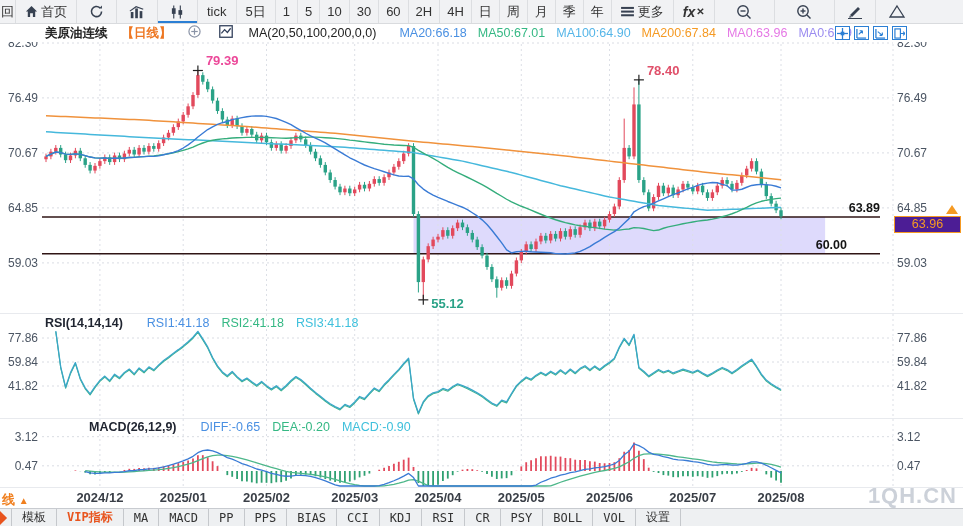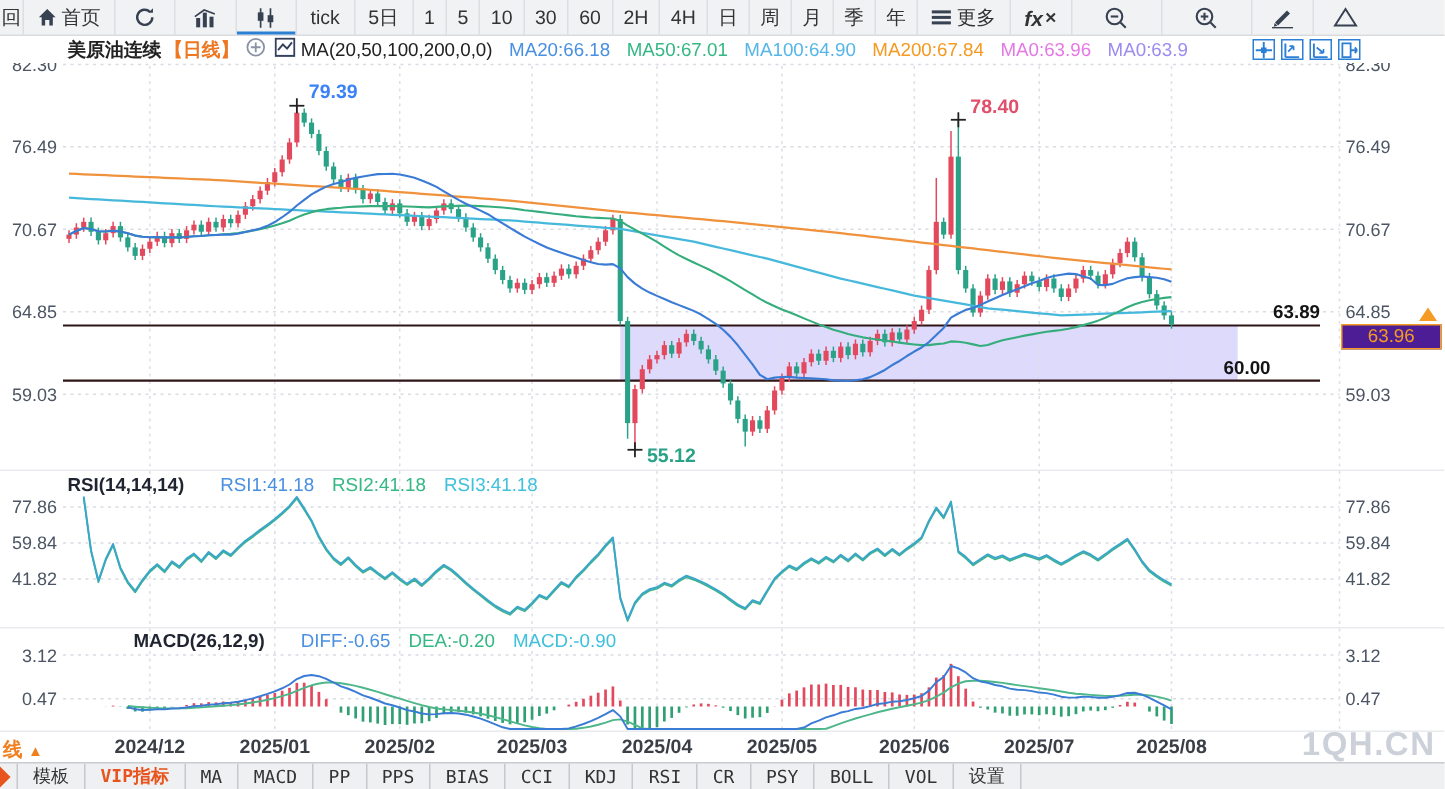--- a/index.html
+++ b/index.html
@@ -14,21 +14,21 @@
   .tb-cell { display:flex; align-items:center; justify-content:center;
              padding:0 9px; border-right:1px solid #dcdee1; white-space:nowrap; cursor:default;}
   .tb-cell.narrow { padding:0 7px; }
   .tb-cell.iconcell { padding:0 12px; }
   .tb-cell.selected { box-shadow: inset 0 -2px 0 #2b7fd4; }
   .tb-cell svg { display:block; }
   .fx { font-family:Liberation Sans, sans-serif; font-style:italic; font-weight:bold; font-size:14px; }
 
   
   .legend { position:absolute; left:0; top:24px; width:963px; height:18px;
-            display:flex; align-items:center; font-size:12.5px; background:#fff; z-index:5;}
+            display:flex; align-items:center; font-size:12.5px; background:#fff; z-index:5;gap:12px;}
   .legend .sym { font-weight:bold; color:#222; margin-left:45px; }
   .legend .ptag { color:#ee7722; font-weight:bold; margin-left:2px; }
   .legend .matitle { color:#222; margin-left:4px; }
   .mv { margin-left:11px; }
   .legend-icons { position:absolute; right:56px; top:2px; display:flex; gap:4px; }
   .legend-icons .li { width:15px; height:14px; border:1px solid #2b7fd4; display:flex;
                       align-items:center; justify-content:center; background:#fff; }
 
   
   #chart { position:absolute; left:0; top:0; z-index:1; }
@@ -763,21 +763,21 @@
     <div class="month-label" style="left:183.20000000000002px;">2025/01</div>
     <div class="month-label" style="left:266.5px;">2025/02</div>
     <div class="month-label" style="left:354.70000000000005px;">2025/03</div>
     <div class="month-label" style="left:438px;">2025/04</div>
     <div class="month-label" style="left:521.3px;">2025/05</div>
     <div class="month-label" style="left:609.5px;">2025/06</div>
     <div class="month-label" style="left:692.8000000000001px;">2025/07</div>
     <div class="month-label" style="left:781px;">2025/08</div>
     <div class="lvl" style="left:800px;top:200.97449999999995px;width:80px;text-align:right;">63.89</div>
     <div class="lvl" style="left:767px;top:237.73499999999996px;width:80px;text-align:right;">60.00</div>
-    <div class="anno" style="left:205.9px;top:53.49949999999997px;color:#3b82f6;">79.39</div>
+    <div class="anno" style="left:205.9px;top:53.49949999999997px;color:#ec4899;">79.39</div>
     <div class="anno" style="left:646.9000000000001px;top:62.85499999999992px;color:#e0506a;">78.40</div>
     <div class="anno" style="left:431.3px;top:295.851px;color:#2aa287;">55.12</div>
     <div class="tag" style="top: 216.313px;">63.96</div>
     <div class="tag-arrow" style="top: 205.313px;"></div>
   </div>
 
 <div class="panel-header" style="top:316px;">
   <b>RSI(14,14,14)</b><span id="rsi-values"><span class="mv" style="color: rgb(74, 144, 226);">RSI1:41.18</span><span class="mv" style="color: rgb(53, 184, 132);">RSI2:41.18</span><span class="mv" style="color: rgb(63, 192, 220);">RSI3:41.18</span></span>
 </div>
 <div class="panel-header" style="top:420px;padding-left:44px;">

